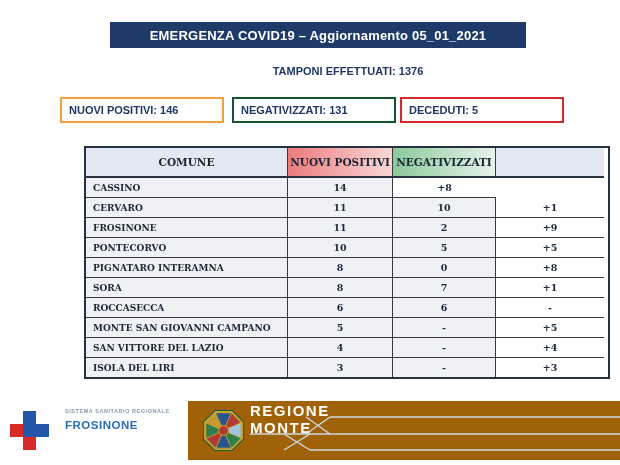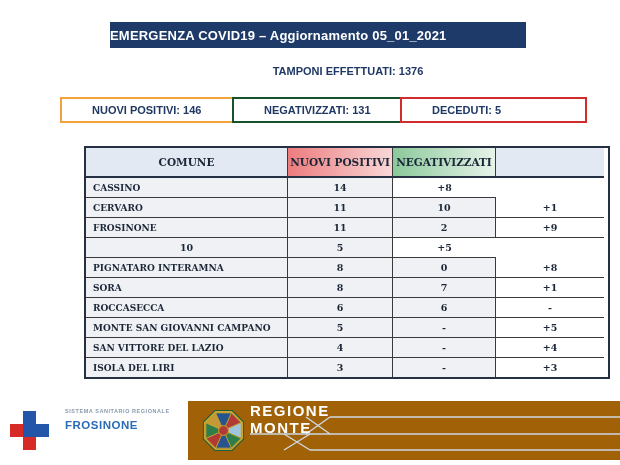--- a/index.html
+++ b/index.html
@@ -1,30 +1,30 @@
 <!DOCTYPE html>
 <html><head>
 <meta charset="utf-8">
 <style>
   html,body{margin:0;padding:0;background:#ffffff;}
   .slide{position:relative;width:620px;height:465px;background:#ffffff;overflow:hidden;
          font-family:"Liberation Sans",sans-serif;}
 
   
   .title-bar{position:absolute;left:110px;top:22px;width:416px;height:26px;
-             background:#1e3a68;color:#ffffff;display:flex;align-items:center;
+             background:#1e3a68;color:#ffffff;display:flex;align-items:center;justify-content:center;
              font-size:13px;font-weight:bold;letter-spacing:.2px;}
 
   
   .tamponi{position:absolute;left:0;top:65px;width:620px;text-align:center;
            color:#1f3864;font-size:11px;font-weight:bold;padding-left:38px;}
 
   
   .stat-box{position:absolute;top:97px;width:153px;height:22px;background:#ffffff;
-            display:flex;align-items:center;padding-left:30px;
+            display:flex;align-items:center;padding-left:7px;
             color:#1f3864;font-size:11px;font-weight:bold;}
   .stat-box.orange{left:60px;border:2px solid #f2a23c;}
   .stat-box.green{left:232px;border:2px solid #14532d;}
   .stat-box.red{left:400px;border:2px solid #d22b2b;}
 
   
   .covid-table{position:absolute;left:48px;top:146px;width:522px;
                border:2px solid #253142;font-family:"DejaVu Serif",serif;color:#1b2738;margin-left:36px;}
   .t-row{display:grid;grid-template-columns:202px 105px 103px 108px;}
   .t-cell{border-right:1px solid #3a3a3a;border-bottom:1px solid #3a3a3a;
@@ -97,20 +97,21 @@
         <div class="t-cell">10</div>
         <div class="t-cell">+1</div>
       </div>
       <div class="t-row">
         <div class="t-cell name">FROSINONE</div>
         <div class="t-cell">11</div>
         <div class="t-cell">2</div>
         <div class="t-cell">+9</div>
       </div>
       <div class="t-row">
+        <div class="t-cell name">PONTECORVO</div>
         <div class="t-cell">10</div>
         <div class="t-cell">5</div>
         <div class="t-cell">+5</div>
       </div>
       <div class="t-row">
         <div class="t-cell name">PIGNATARO INTERAMNA</div>
         <div class="t-cell">8</div>
         <div class="t-cell">0</div>
         <div class="t-cell">+8</div>
       </div>

